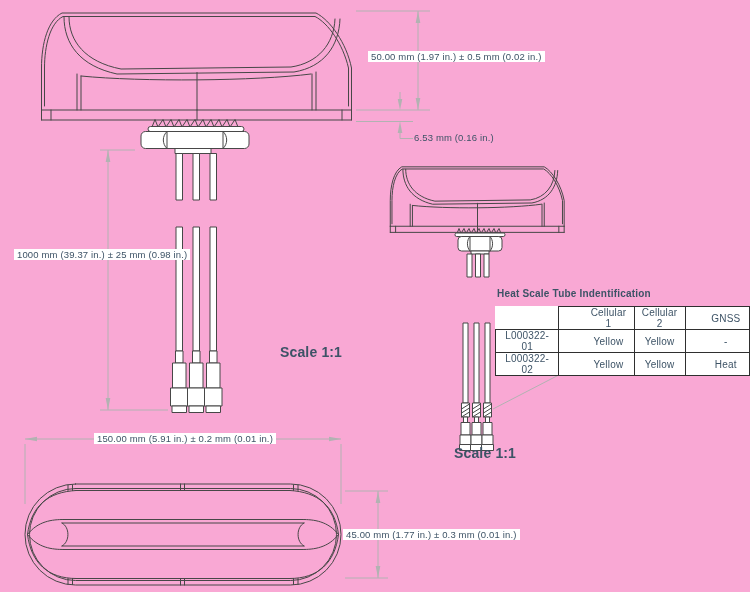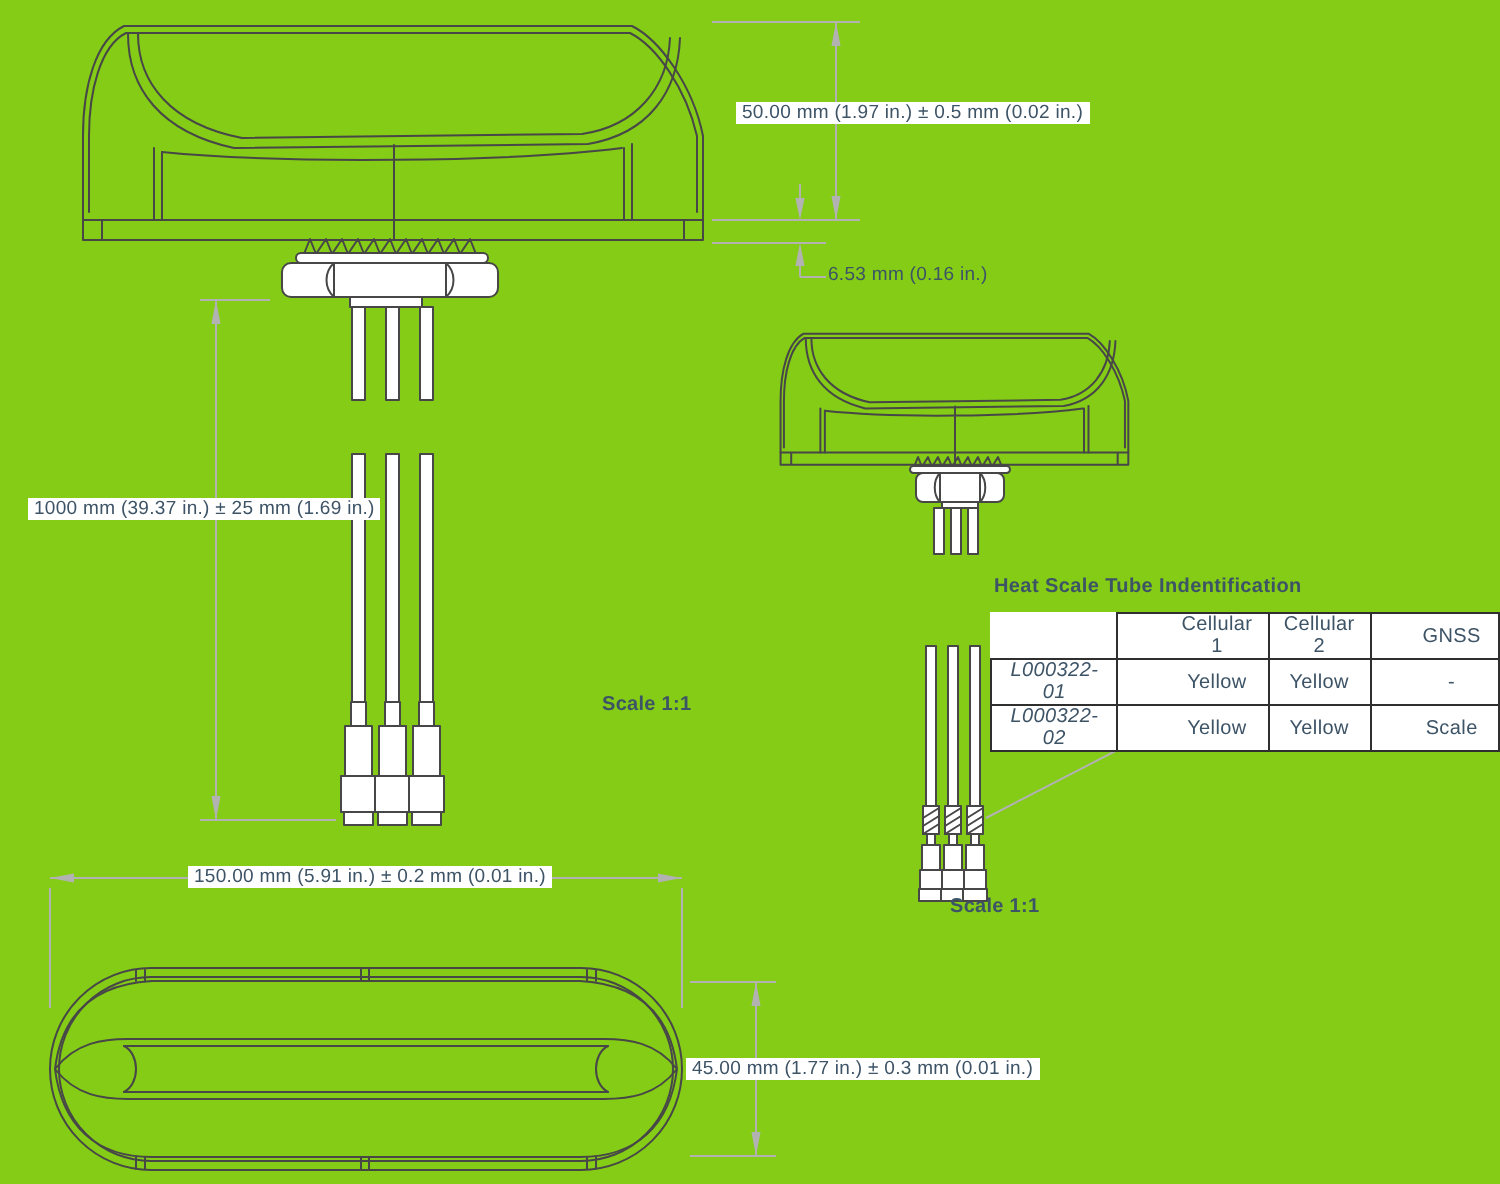--- a/index.html
+++ b/index.html
@@ -1,42 +1,42 @@
 <!DOCTYPE html>
 <html><head>
 <meta charset="utf-8">
 <style>
   html,body{margin:0;padding:0;background:#fff;}
   #stage{
-    position:relative;width:750px;height:592px;background:#84cc16;overflow:hidden;
+    position:relative;width:750px;height:592px;background:#f9a8d4;overflow:hidden;
     font-family:"Liberation Sans",sans-serif;
   }
   svg{position:absolute;left:0;top:0;}
   .ln{fill:none;stroke:#474747;stroke-width:1;vector-effect:non-scaling-stroke;stroke-linejoin:round;stroke-linecap:round;}
   .fw{fill:#ffffff;stroke:#474747;stroke-width:1;vector-effect:non-scaling-stroke;stroke-linejoin:round;}
   .dim{fill:none;stroke:#b2b2b2;stroke-width:1;vector-effect:non-scaling-stroke;}
   .ah{fill:#b2b2b2;stroke:none;}
   .lbl{
     position:absolute;white-space:nowrap;color:#3d5366;
     font:500 9.5px/11px "Liberation Sans",sans-serif;letter-spacing:.15px;
   }
   .bg{background:#ffffff;padding:0 3px;}
-  .bold{font-weight:700;font-size:10px;margin-left:21px;}
+  .bold{font-weight:700;font-size:14px;}
   .tbl-title{position:absolute;white-space:nowrap;color:#3d5366;font:700 10px/12px "Liberation Sans",sans-serif;letter-spacing:.2px;}
   table.hs{
     position:absolute;left:495px;top:306px;border-collapse:collapse;
     font:500 10px "Liberation Sans",sans-serif;color:#3d5366;letter-spacing:.2px;
     background:#fff;
   }
   table.hs td,table.hs th{
     border:1.6px solid #2f2f2f;text-align:center;font-weight:500;
     height:14.5px;padding:0 6px;
   }
   table.hs th.blank{border:none;background:transparent;}
-  table.hs .c0{width:60px;font-style:italic;}
+  table.hs .c0{width:60px;}
   table.hs .c1{width:42px;padding-left:30px;}
   table.hs .c2{width:42px;}
   table.hs .c3{width:42px;padding-left:23px;}
 </style>
 </head>
 <body>
 
 <div id="stage">
 
   <svg width="750" height="592" viewBox="0 0 750 592">
@@ -169,21 +169,21 @@
     </g>
     <g>
       <path class="dim" d="M 345,491 H 388 M 345,578 H 388 M 378,491 V 578"></path>
       <polygon class="ah" points="378,491 375.7,503 380.3,503"></polygon>
       <polygon class="ah" points="378,578 375.7,566 380.3,566"></polygon>
     </g>
   </svg>
 
   <div class="lbl bg" style="left:368px;top:51px;">50.00 mm (1.97 in.) ± 0.5 mm (0.02 in.)</div>
   <div class="lbl" style="left:414px;top:132px;">6.53 mm (0.16 in.)</div>
-  <div class="lbl bg" style="left:14px;top:249px;">1000 mm (39.37 in.) ± 25 mm (1.69 in.)</div>
+  <div class="lbl bg" style="left:14px;top:249px;">1000 mm (39.37 in.) ± 25 mm (0.98 in.)</div>
   <div class="lbl bg" style="left:94px;top:433px;">150.00 mm (5.91 in.) ± 0.2 mm (0.01 in.)</div>
   <div class="lbl bg" style="left:343px;top:529px;">45.00 mm (1.77 in.) ± 0.3 mm (0.01 in.)</div>
 
   <div class="lbl bold" style="left:280px;top:347px;">Scale 1:1</div>
   <div class="lbl bold" style="left:454px;top:448px;">Scale 1:1</div>
 
   <div class="tbl-title" style="left:497px;top:288px;">Heat Scale Tube Indentification</div>
 
   <table class="hs">
     <tbody>
@@ -196,18 +196,18 @@
     <tr>
       <td class="c0">L000322-01</td>
       <td class="c1">Yellow</td>
       <td class="c2">Yellow</td>
       <td class="c3">-</td>
     </tr>
     <tr>
       <td class="c0">L000322-02</td>
       <td class="c1">Yellow</td>
       <td class="c2">Yellow</td>
-      <td class="c3">Scale</td>
+      <td class="c3">Heat</td>
     </tr>
   </tbody>
     </table>
 
 </div>
 
 </body></html>

